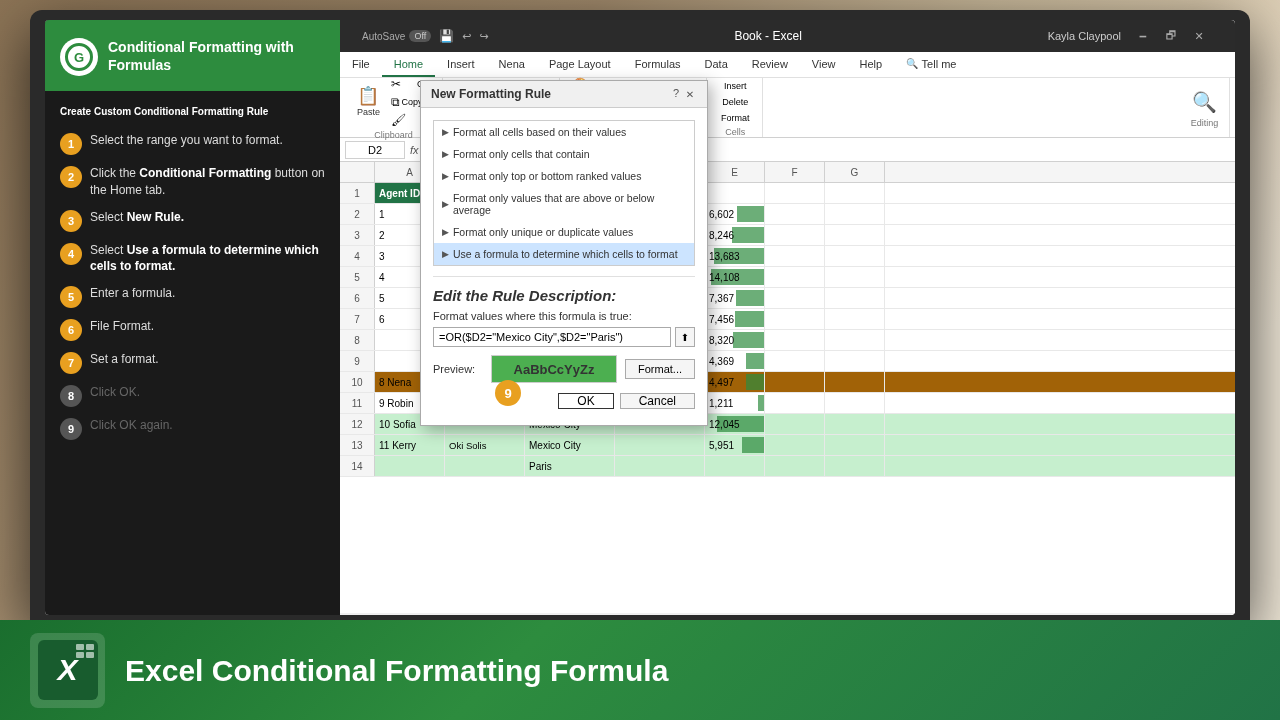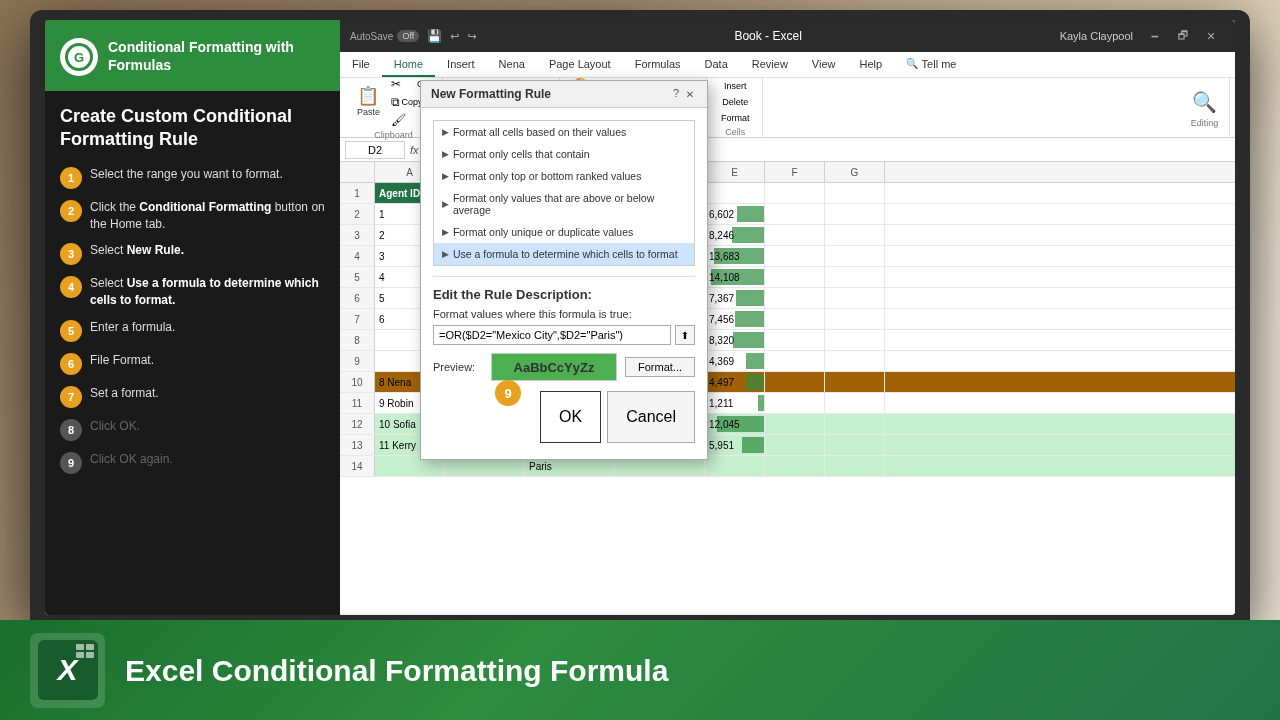--- a/index.html
+++ b/index.html
@@ -49,21 +49,21 @@
       color: #2d8c3e; font-weight: bold; font-size: 13px;
     }
     .sidebar-title {
       color: #fff; font-size: 14px; font-weight: 600; line-height: 1.3;
     }
 
     .sidebar-content {
       padding: 14px 15px;
     }
     .sidebar-section-title {
-      color: #fff; font-size: 18px; font-weight: 700; margin-bottom: 14px; line-height: 1.3;
+      color: #fff; font-size: 10px; font-weight: 700; margin-bottom: 14px; line-height: 1.3;
     }
 
     .step-item {
       display: flex; align-items: flex-start; gap: 8px; margin-bottom: 10px;
     }
     .step-num {
       width: 22px; height: 22px; border-radius: 50%; background: #e8a020;
       color: #fff; font-size: 11px; font-weight: 700;
       display: flex; align-items: center; justify-content: center; flex-shrink: 0;
       margin-top: 1px;
@@ -77,21 +77,21 @@
 
     
     .excel-area {
       position: absolute; top: 0; left: 295px; right: 0; height: 100%;
       background: #f0f0f0;
     }
 
     
     .title-bar {
       background: #2b2b2b; height: 32px; display: flex; align-items: center;
-      justify-content: space-between; padding: 0 10px;
+      justify-content: space-between; padding: 0 22px;
     }
     .title-bar-left { display: flex; align-items: center; gap: 8px; }
     .autosave { color: #aaa; font-size: 10px; display: flex; align-items: center; gap: 4px; }
     .autosave-toggle { background: #555; border-radius: 8px; padding: 1px 5px; font-size: 9px; color: #ccc; }
     .title-bar-center { color: #fff; font-size: 12px; font-weight: 400; }
     .user-name { color: #ccc; font-size: 11px; }
     .win-btns { display: flex; gap: 0; }
     .win-btn { width: 28px; height: 20px; display: flex; align-items: center; justify-content: center; color: #aaa; font-size: 11px; cursor: pointer; }
     .ribbon-tabs { display: flex; height: 26px; background: #fff; border-bottom: 1px solid #e0e0e0; }
     .ribbon-tab {
@@ -148,30 +148,30 @@
     .dialog-title { font-size: 12px; font-weight: 600; color: #333; }
     .dialog-controls { display: flex; gap: 4px; }
     .dialog-ctrl { width: 14px; height: 14px; font-size: 10px; color: #555; cursor: pointer; display: flex; align-items: center; justify-content: center; }
     .dialog-body { padding: 12px; }
     .dialog-section-label { font-size: 11px; color: #333; font-weight: 600; margin-bottom: 8px; }
     .rule-list { border: 1px solid #ccc; background: #fff; }
     .rule-item { padding: 5px 8px; font-size: 10.5px; color: #333; cursor: pointer; display: flex; align-items: center; gap: 4px; }
     .rule-item.selected { background: #cce4ff; }
     .rule-arrow { color: #555; font-size: 9px; }
     .dialog-separator { height: 1px; background: #e0e0e0; margin: 10px 0; }
-    .edit-section-label { font-size: 13px; color: #333; font-weight: 600; margin-bottom: 6px; }
+    .edit-section-label { font-size: 15px; color: #333; font-weight: 600; margin-bottom: 6px; font-style: italic; }
     .formula-box-wrap { display: flex; align-items: center; gap: 4px; margin-bottom: 8px; }
     .formula-box { flex: 1; border: 1px solid #aaa; font-size: 11px; padding: 3px 5px; background: #fff; }
     .formula-collapse-btn { width: 20px; height: 20px; border: 1px solid #aaa; background: #f5f5f5; display: flex; align-items: center; justify-content: center; cursor: pointer; font-size: 10px; }
     .preview-row { display: flex; align-items: center; gap: 8px; margin-bottom: 10px; }
     .preview-label { font-size: 11px; color: #333; min-width: 50px; }
     .preview-box { flex: 1; height: 28px; background: #4CAF50; display: flex; align-items: center; justify-content: center; font-size: 13px; font-weight: 600; color: #333; border: 1px solid #ccc; }
     .format-btn { padding: 3px 12px; font-size: 11px; border: 1px solid #aaa; background: #f5f5f5; cursor: pointer; }
     .dialog-footer { display: flex; justify-content: flex-end; gap: 6px; padding: 0 0 4px 0; }
-    .dialog-btn { padding: 16px 18px; font-size: 16px; border: 1px solid #aaa; cursor: pointer; background: #f5f5f5; }
+    .dialog-btn { padding: 0 18px; font-size: 12px; border: 1px solid #aaa; cursor: pointer; background: #f5f5f5; }
     .dialog-btn.primary { background: #fff; border: 1px solid #333; }
 
     
     .step-badge {
       position: absolute; width: 26px; height: 26px; border-radius: 50%;
       background: #e8a020; color: #fff; font-size: 13px; font-weight: 700;
       display: flex; align-items: center; justify-content: center;
       top: 360px; left: 155px; z-index: 200;
     }
 

